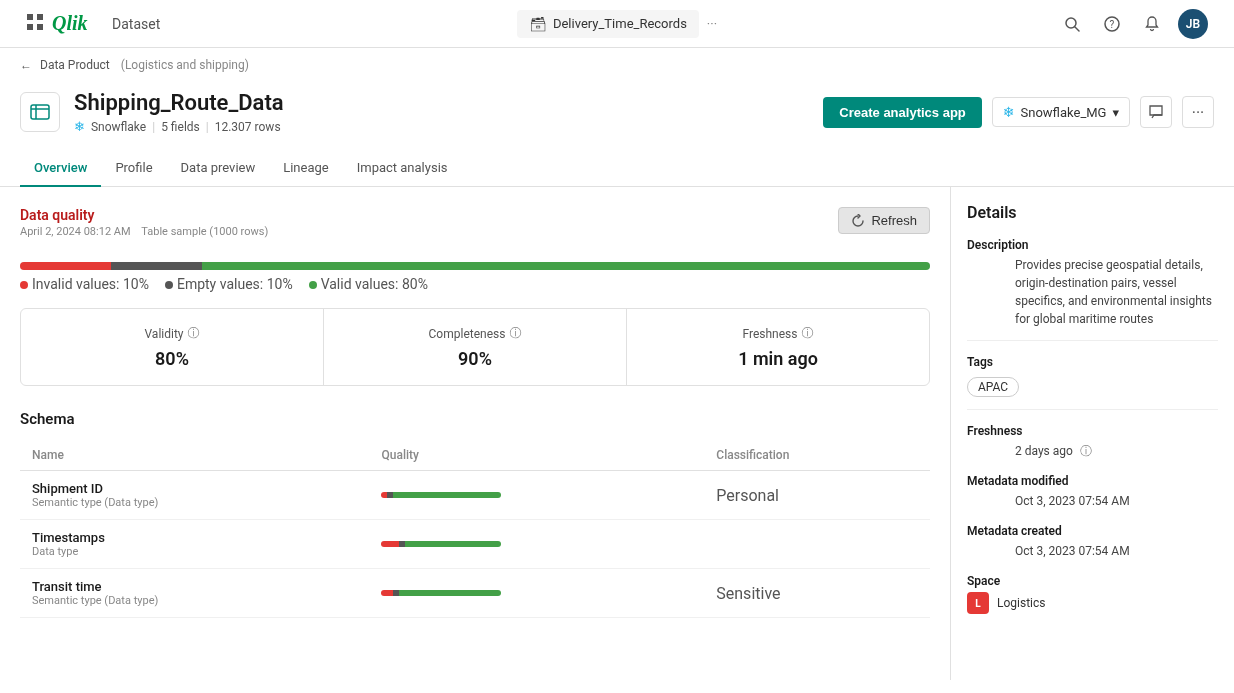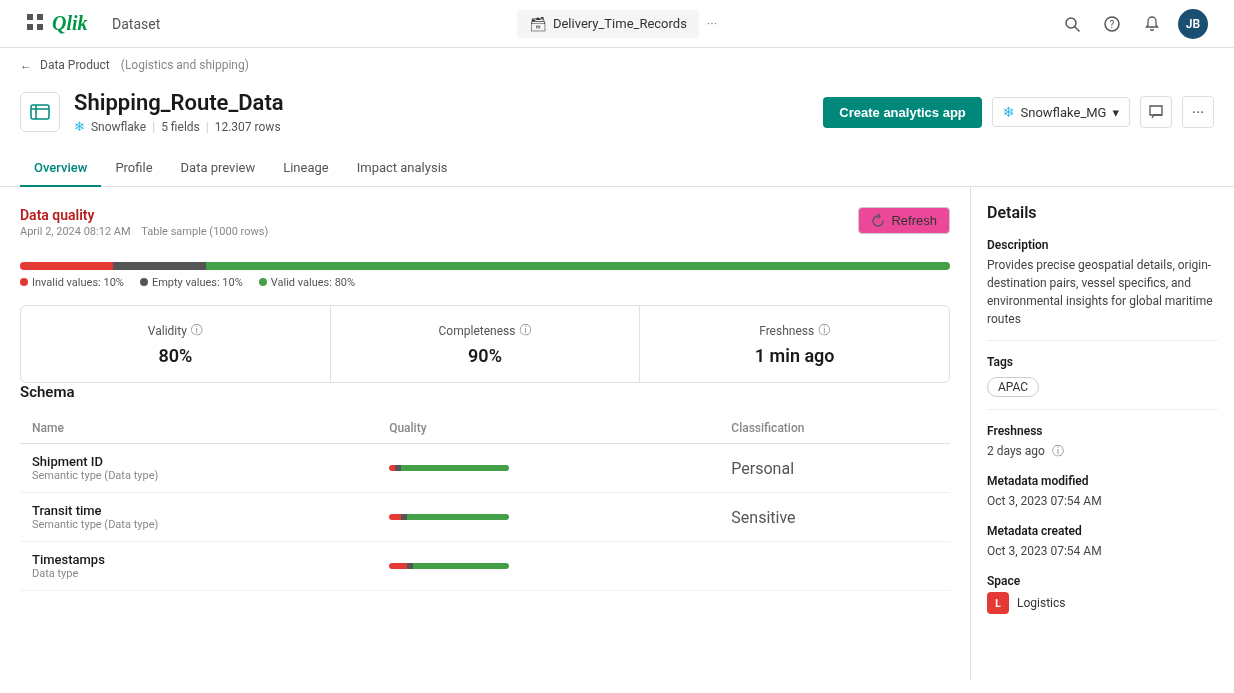--- a/index.html
+++ b/index.html
@@ -54,62 +54,62 @@
       padding: 10px 14px; font-size: 13px; color: #555; cursor: pointer;
       border-bottom: 2px solid transparent; margin-bottom: -1px;
     }
     .tab-item.active { color: #00897B; border-bottom: 2px solid #00897B; font-weight: 500; }
 
     
     .main-layout {
       display: flex; height: calc(693px - 48px - 48px - 60px - 44px);
     }
     .content-area { flex: 1; padding: 20px; overflow-y: auto; }
-    .right-panel { width: 264px; border-left: 1px solid #e0e0e0; padding: 16px; overflow-y: auto; background: #fff; }
+    .right-panel { width: 284px; border-left: 1px solid #e0e0e0; padding: 16px; overflow-y: auto; background: #fff; }
 
     
     .section-title { font-size: 14px; font-weight: 600; color: #b91c1c; margin-bottom: 2px; }
     .section-subtitle { font-size: 11px; color: #888; margin-bottom: 12px; }
     .quality-header { display: flex; align-items: flex-start; justify-content: space-between; margin-bottom: 12px; }
-    .refresh-btn { display: flex; align-items: center; gap: 6px; border: 1px solid #ccc; border-radius: 4px; padding: 5px 12px; font-size: 13px; cursor: pointer; background: #ec4899; color: #333; }
+    .refresh-btn { display: flex; align-items: center; gap: 6px; border: 1px solid #ccc; border-radius: 4px; padding: 5px 12px; font-size: 13px; cursor: pointer; background: #e5e5e5; color: #333; }
 
     
     .quality-bars-container { margin-bottom: 8px; }
     .quality-bar-track { height: 8px; background: #eee; border-radius: 4px; overflow: hidden; display: flex; margin-bottom: 6px; }
     .bar-invalid { background: #e53935; }
     .bar-empty { background: #555; }
     .bar-valid { background: #43a047; flex: 1; }
-    .quality-legend { display: flex; gap: 16px; font-size: 11px; color: #555; margin-bottom: 16px; }
+    .quality-legend { display: flex; gap: 16px; font-size: 14px; color: #555; margin-bottom: 16px; }
     .legend-dot { width: 8px; height: 8px; border-radius: 50%; display: inline-block; margin-right: 4px; }
     .dot-invalid { background: #e53935; }
     .dot-empty { background: #555; }
     .dot-valid { background: #43a047; }
 
     
-    .stats-row { display: flex; border: 1px solid #e0e0e0; border-radius: 6px; }
+    .stats-row { display: flex; border: 1px solid #e0e0e0; border-radius: 6px; margin-bottom: 24px; }
     .stat-cell { flex: 1; padding: 16px; text-align: center; border-right: 1px solid #e0e0e0; }
     .stat-cell:last-child { border-right: none; }
     .stat-label { font-size: 12px; color: #555; margin-bottom: 6px; display: flex; align-items: center; justify-content: center; gap: 4px; }
     .stat-value { font-size: 18px; font-weight: 600; color: #1a1a1a; }
     .info-icon { color: #888; font-size: 12px; }
 
     
     .schema-title { font-size: 15px; font-weight: 600; color: #1a1a1a; margin-bottom: 12px; }
     .schema-table { width: 100%; border-collapse: collapse; }
     .schema-table th { font-size: 12px; color: #888; font-weight: 500; padding: 8px 12px; border-bottom: 1px solid #e0e0e0; text-align: left; }
     .schema-table td { padding: 10px 12px; border-bottom: 1px solid #f0f0f0; vertical-align: middle; }
     .field-name { font-size: 13px; font-weight: 500; color: #1a1a1a; }
     .field-type { font-size: 11px; color: #888; }
     .quality-bar-row { display: flex; height: 6px; border-radius: 3px; overflow: hidden; width: 120px; }
     .classification-badge { font-size: 16px; color: #555; }
 
     
     .right-panel-title { font-size: 16px; font-weight: 600; color: #1a1a1a; margin-bottom: 16px; }
     .detail-label { font-size: 12px; font-weight: 600; color: #1a1a1a; margin-bottom: 4px; margin-top: 14px; }
-    .detail-value { font-size: 12px; color: #444; line-height: 1.5; }
+    .detail-value { font-size: 12px; color: #444; line-height: 1.5; margin-left: 48px; }
     .tag-chip { display: inline-block; border: 1px solid #ccc; border-radius: 12px; padding: 2px 10px; font-size: 12px; color: #333; margin-top: 4px; }
     .detail-divider { border: none; border-top: 1px solid #eee; margin: 12px 0; }
     .space-item { display: flex; align-items: center; gap: 8px; font-size: 12px; color: #333; }
     .space-icon { width: 22px; height: 22px; background: #e53935; border-radius: 4px; display: flex; align-items: center; justify-content: center; color: #fff; font-size: 10px; font-weight: 700; }
   </style>
 </head>
 <body>
 
 <nav class="top-nav">
   <span class="nav-grid-icon">
@@ -291,50 +291,50 @@
           <div class="bar-empty" style="width:5%"></div>
           <div class="bar-valid" style="flex:1"></div>
         </div>
       </td>
       <td>
         <span class="classification-badge">Personal</span>
       </td>
     </tr>
           <tr>
       <td>
+        <div class="field-name">Timestamps</div>
+        <div class="field-type">Data type</div>
+      </td>
+      <td>
+        <div class="quality-bar-row">
+          <div class="bar-invalid" style="width:15%"></div>
+          <div class="bar-empty" style="width:5%"></div>
+          <div class="bar-valid" style="flex:1"></div>
+        </div>
+      </td>
+      <td>
+        <span class="classification-badge"></span>
+      </td>
+    </tr>
+          <tr>
+      <td>
         <div class="field-name">Transit time</div>
         <div class="field-type">Semantic type (Data type)</div>
       </td>
       <td>
         <div class="quality-bar-row">
           <div class="bar-invalid" style="width:10%"></div>
           <div class="bar-empty" style="width:5%"></div>
           <div class="bar-valid" style="flex:1"></div>
         </div>
       </td>
       <td>
         <span class="classification-badge">Sensitive</span>
       </td>
     </tr>
-          <tr>
-      <td>
-        <div class="field-name">Timestamps</div>
-        <div class="field-type">Data type</div>
-      </td>
-      <td>
-        <div class="quality-bar-row">
-          <div class="bar-invalid" style="width:15%"></div>
-          <div class="bar-empty" style="width:5%"></div>
-          <div class="bar-valid" style="flex:1"></div>
-        </div>
-      </td>
-      <td>
-        <span class="classification-badge"></span>
-      </td>
-    </tr>
         </tbody>
     </table>
   </div>
 
   <div class="right-panel">
     <div class="right-panel-title">Details</div>
 
     <div class="detail-label">Description</div>
     <div class="detail-value">Provides precise geospatial details, origin-destination pairs, vessel specifics, and environmental insights for global maritime routes</div>
 

